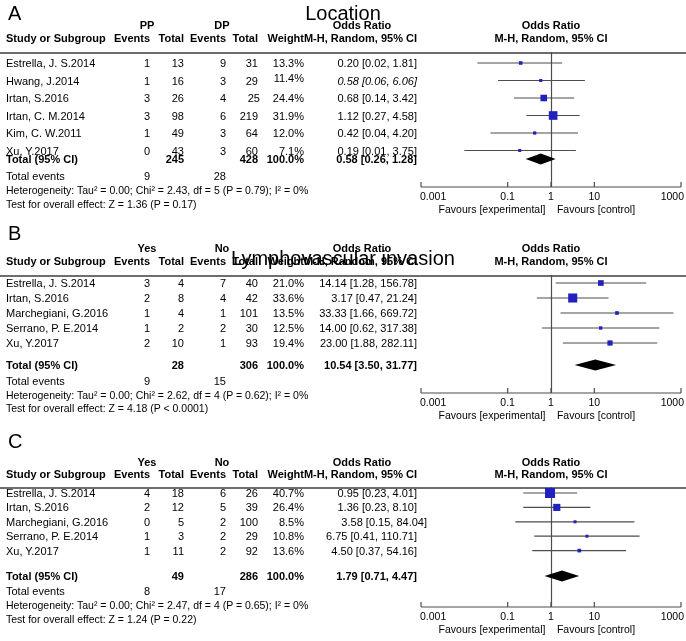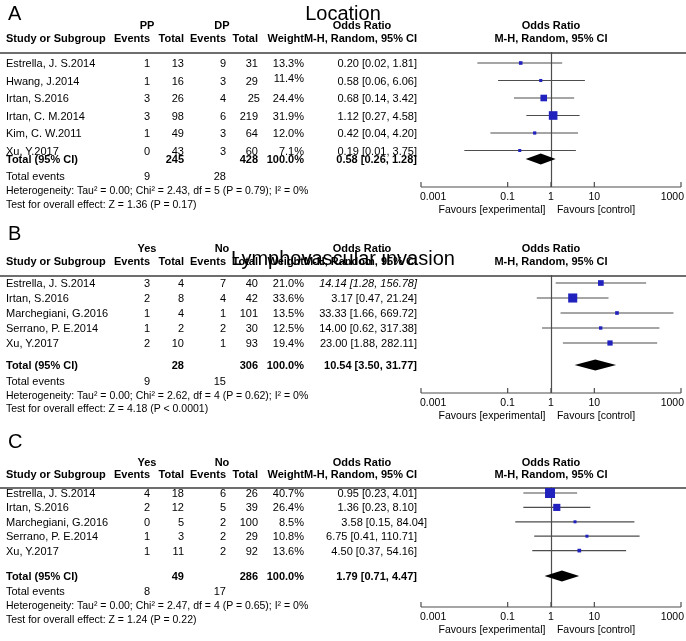--- a/index.html
+++ b/index.html
@@ -43,21 +43,21 @@
       <div class="abs right" style="top: 56px; left: 166px; width: 60px;">9</div>
       <div class="abs right" style="top: 56px; left: 198px; width: 60px;">31</div>
       <div class="abs right" style="top: 56px; left: 244px; width: 60px;">13.3%</div>
       <div class="abs right" style="top: 56px; left: 297px; width: 120px;">0.20 [0.02, 1.81]</div>
       <div class="abs" style="top: 73.5px; left: 6px;">Hwang, J.2014</div>
       <div class="abs right" style="top: 73.5px; left: 90px; width: 60px;">1</div>
       <div class="abs right" style="top: 73.5px; left: 124px; width: 60px;">16</div>
       <div class="abs right" style="top: 73.5px; left: 166px; width: 60px;">3</div>
       <div class="abs right" style="top: 73.5px; left: 198px; width: 60px;">29</div>
       <div class="abs right" style="top: 71px; left: 244px; width: 60px;">11.4%</div>
-      <div class="abs right" style="top: 73.5px; left: 297px; width: 120px;">0.58 [0.06, 6.06]</div>
+      <div class="abs right" style="top: 73.5px; left: 297px; width: 120px; font-style: italic;">0.58 [0.06, 6.06]</div>
       <div class="abs" style="top: 91px; left: 6px;">Irtan, S.2016</div>
       <div class="abs right" style="top: 91px; left: 90px; width: 60px;">3</div>
       <div class="abs right" style="top: 91px; left: 124px; width: 60px;">26</div>
       <div class="abs right" style="top: 91px; left: 166px; width: 60px;">4</div>
       <div class="abs right" style="top: 91px; left: 200px; width: 60px;">25</div>
       <div class="abs right" style="top: 91px; left: 244px; width: 60px;">24.4%</div>
       <div class="abs right" style="top: 91px; left: 297px; width: 120px;">0.68 [0.14, 3.42]</div>
       <div class="abs" style="top: 108.5px; left: 6px;">Irtan, C. M.2014</div>
       <div class="abs right" style="top: 108.5px; left: 90px; width: 60px;">3</div>
       <div class="abs right" style="top: 108.5px; left: 124px; width: 60px;">98</div>
@@ -134,21 +134,21 @@
       <div class="abs right bold" style="top: 36px; left: 244px; width: 60px;">Weight</div>
       <div class="abs right bold" style="top: 36px; left: 287px; width: 130px;">M-H, Random, 95% CI</div>
       <div class="abs center bold" style="top: 36px; left: 420px; width: 262px;">M-H, Random, 95% CI</div>
       <div class="hline" style="top: 57px; background: rgb(110, 110, 110);"></div>
       <div class="abs" style="top: 58px; left: 6px;">Estrella, J. S.2014</div>
       <div class="abs right" style="top: 58px; left: 90px; width: 60px;">3</div>
       <div class="abs right" style="top: 58px; left: 124px; width: 60px;">4</div>
       <div class="abs right" style="top: 58px; left: 166px; width: 60px;">7</div>
       <div class="abs right" style="top: 58px; left: 198px; width: 60px;">40</div>
       <div class="abs right" style="top: 58px; left: 244px; width: 60px;">21.0%</div>
-      <div class="abs right" style="top: 58px; left: 297px; width: 120px; font-style: italic;">14.14 [1.28, 156.78]</div>
+      <div class="abs right" style="top: 58px; left: 297px; width: 120px;">14.14 [1.28, 156.78]</div>
       <div class="abs" style="top: 73px; left: 6px;">Irtan, S.2016</div>
       <div class="abs right" style="top: 73px; left: 90px; width: 60px;">2</div>
       <div class="abs right" style="top: 73px; left: 124px; width: 60px;">8</div>
       <div class="abs right" style="top: 73px; left: 166px; width: 60px;">4</div>
       <div class="abs right" style="top: 73px; left: 198px; width: 60px;">42</div>
       <div class="abs right" style="top: 73px; left: 244px; width: 60px;">33.6%</div>
       <div class="abs right" style="top: 73px; left: 297px; width: 120px;">3.17 [0.47, 21.24]</div>
       <div class="abs" style="top: 88px; left: 6px;">Marchegiani, G.2016</div>
       <div class="abs right" style="top: 88px; left: 90px; width: 60px;">1</div>
       <div class="abs right" style="top: 88px; left: 124px; width: 60px;">4</div>

